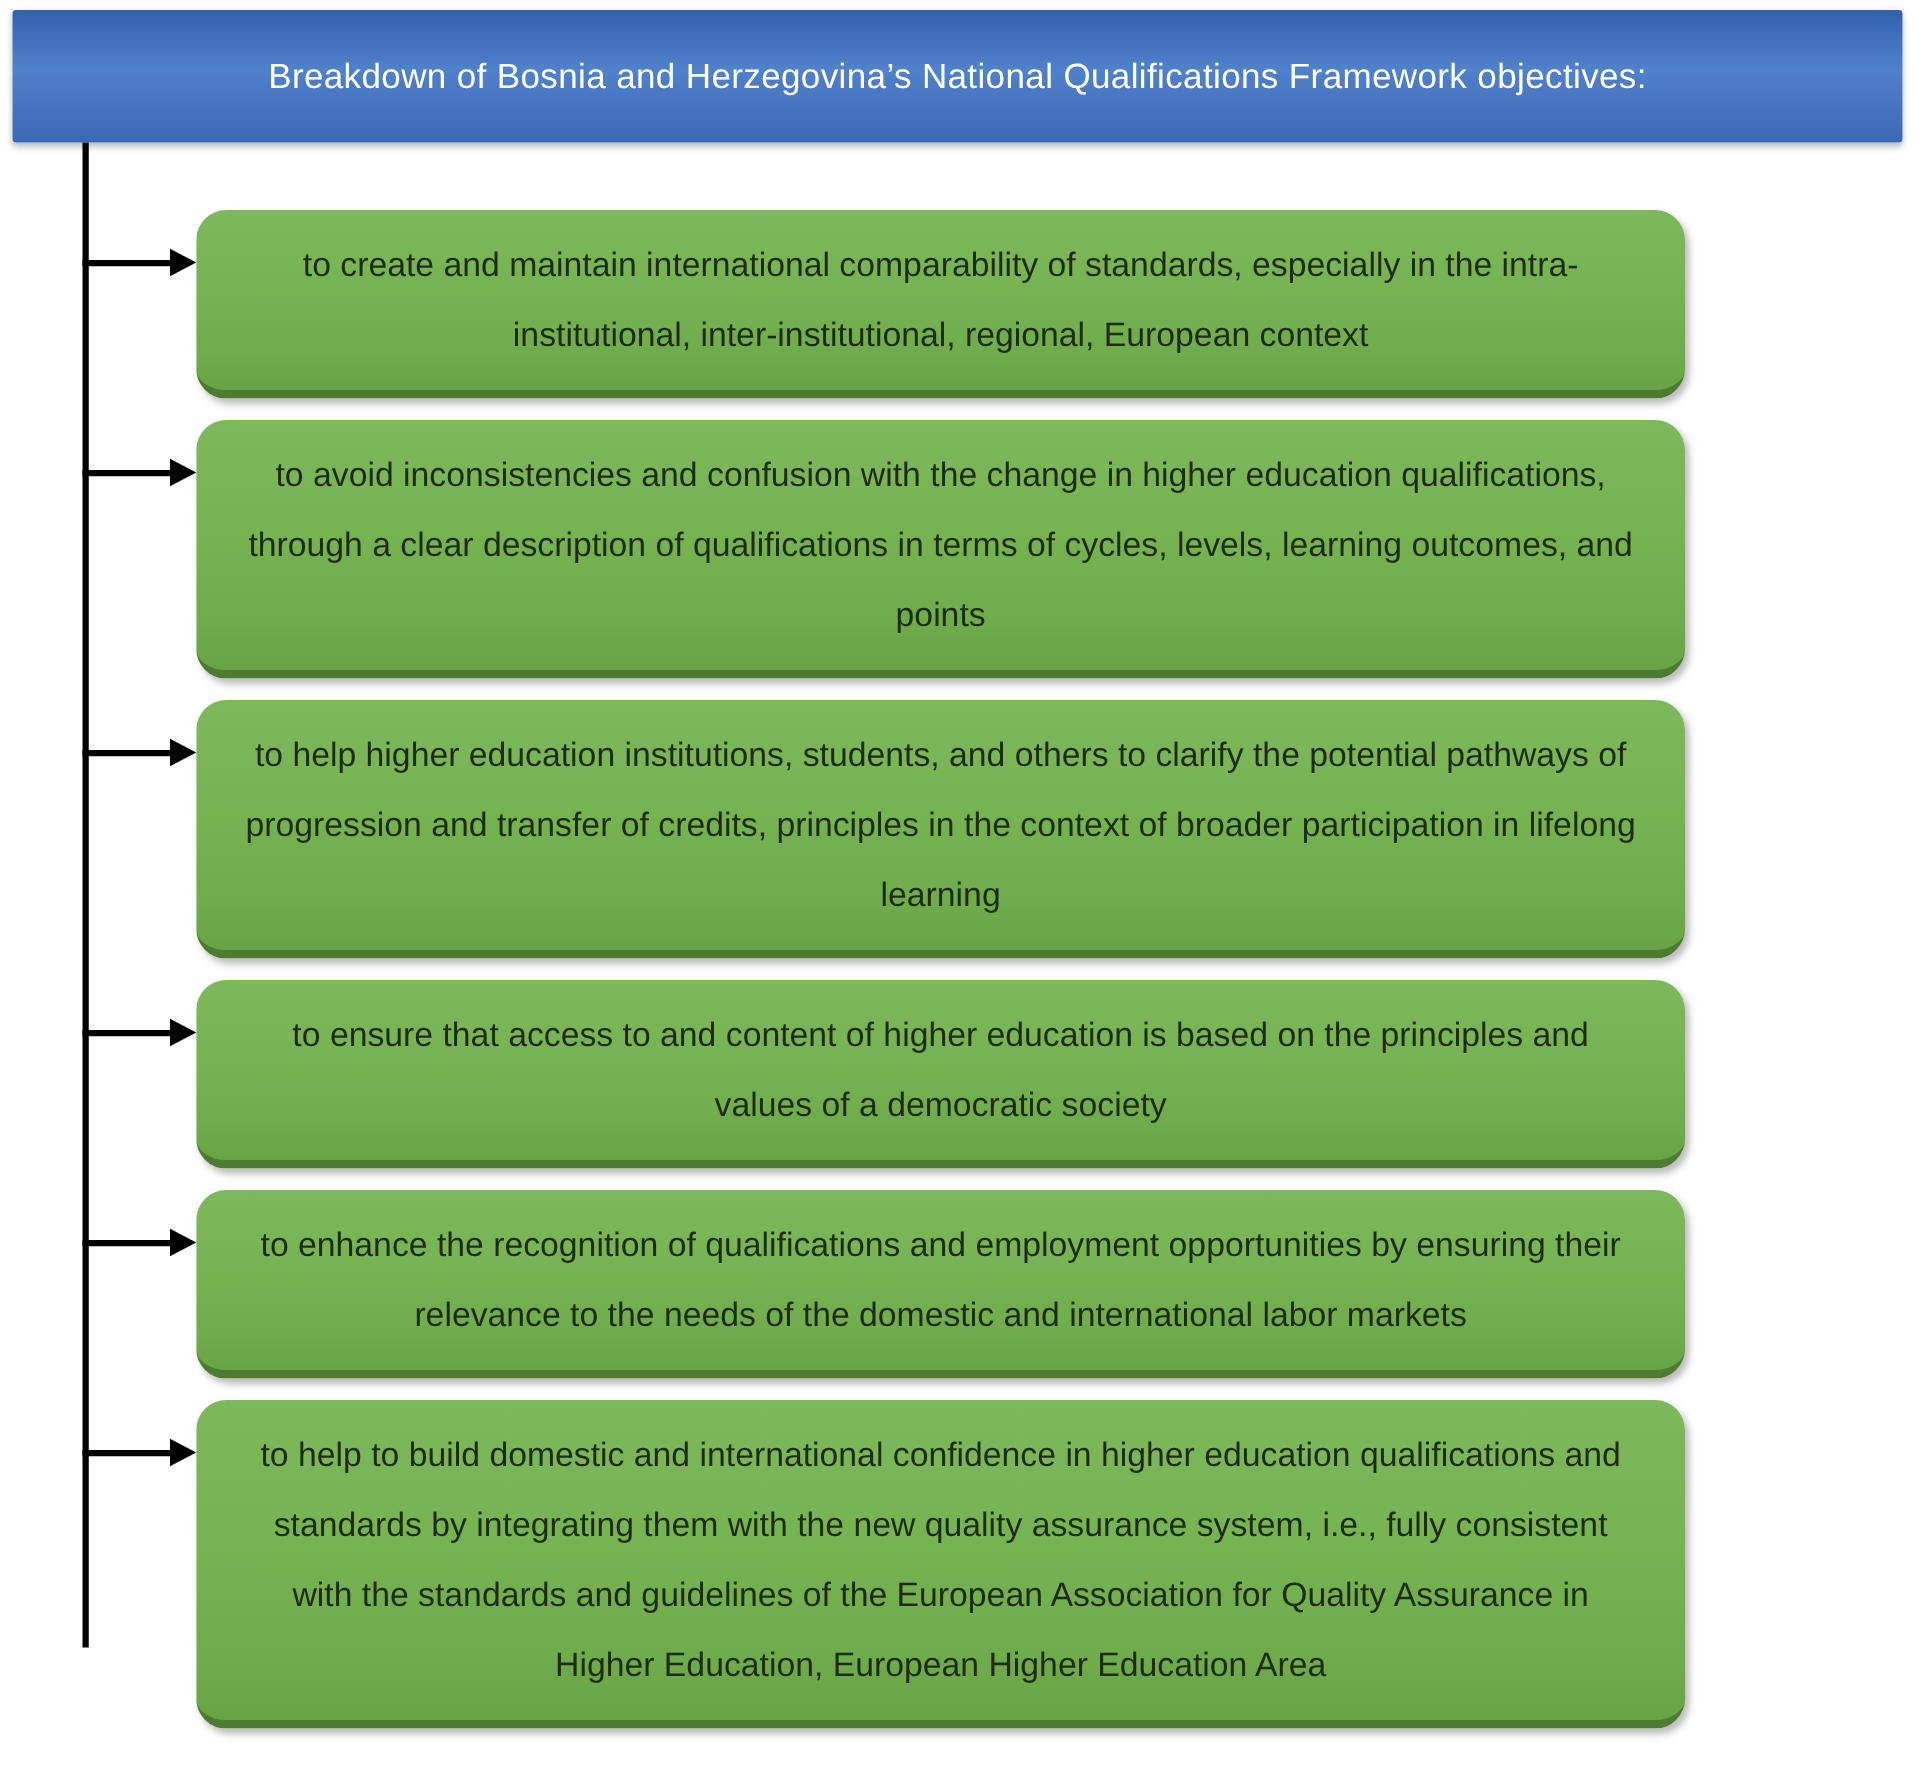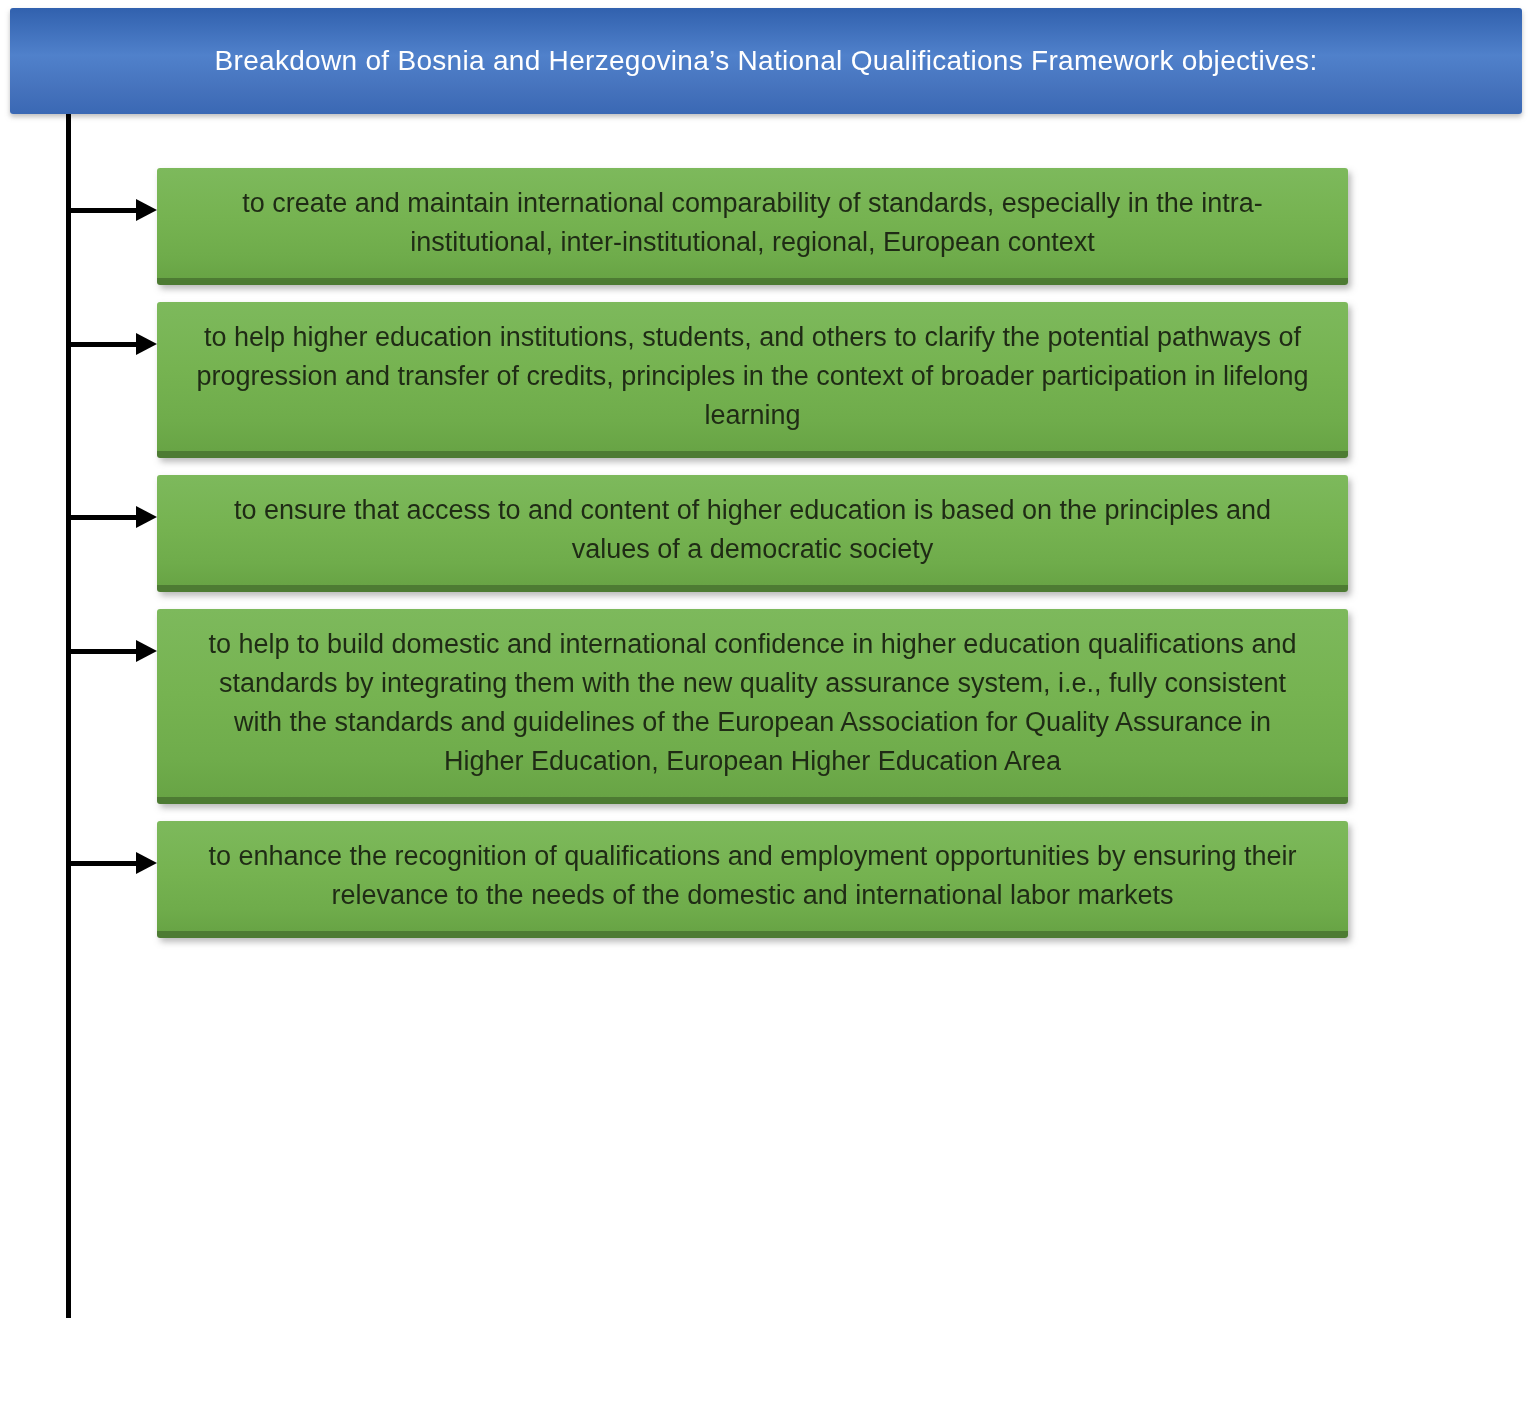--- a/index.html
+++ b/index.html
@@ -66,27 +66,27 @@
     border-bottom: 11px solid transparent;
   }
   .box {
     min-height: 112px;
     box-sizing: border-box;
     display: flex;
     align-items: center;
     justify-content: center;
     text-align: center;
     padding: 16px 36px;
-    border-radius: 3px;
+    border-radius: 24px;
     background: linear-gradient(180deg, #7db95c 0%, #76b351 45%, #6fac4b 80%, #68a445 100%);
     border-bottom: 7px solid #4d7b33;
     box-shadow: 3px 4px 6px rgba(120,120,120,0.5);
     color: #1f2b15;
     font-size: 27px;
-    line-height: 39px;
+    line-height: 56px;
   }
 </style>
 </head>
 <body>
 
 <div class="canvas">
 
   <div class="header">Breakdown of Bosnia and Herzegovina’s National Qualifications Framework objectives:</div>
 
   <div class="vline" id="vline" style="height: 1204px;"></div>
@@ -95,20 +95,28 @@
 
     <div class="row">
       <div class="branch">
         <div class="arrowhead"></div>
       </div>
       <div class="box">
         <span>to create and maintain international comparability of standards, especially in the intra-institutional, inter-institutional, regional, European context</span>
       </div>
     </div>
 
+    <div class="row">
+      <div class="branch">
+        <div class="arrowhead"></div>
+      </div>
+      <div class="box">
+        <span>to avoid inconsistencies and confusion with the change in higher education qualifications, through a clear description of qualifications in terms of cycles, levels, learning outcomes, and points</span>
+      </div>
+    </div>
 
     <div class="row">
       <div class="branch">
         <div class="arrowhead"></div>
       </div>
       <div class="box">
         <span>to help higher education institutions, students, and others to clarify the potential pathways of progression and transfer of credits, principles in the context of broader participation in lifelong learning</span>
       </div>
     </div>
 
@@ -121,27 +129,27 @@
       <div class="box">
         <span>to ensure that access to and content of higher education is based on the principles and values of a democratic society</span>
       </div>
     </div>
 
     <div class="row">
       <div class="branch">
         <div class="arrowhead"></div>
       </div>
       <div class="box">
-        <span>to help to build domestic and international confidence in higher education qualifications and standards by integrating them with the new quality assurance system, i.e., fully consistent with the standards and guidelines of the European Association for Quality Assurance in Higher Education, European Higher Education Area</span>
+        <span>to enhance the recognition of qualifications and employment opportunities by ensuring their relevance to the needs of the domestic and international labor markets</span>
       </div>
     </div>
 
     <div class="row">
       <div class="branch">
         <div class="arrowhead"></div>
       </div>
       <div class="box">
-        <span>to enhance the recognition of qualifications and employment opportunities by ensuring their relevance to the needs of the domestic and international labor markets</span>
+        <span>to help to build domestic and international confidence in higher education qualifications and standards by integrating them with the new quality assurance system, i.e., fully consistent with the standards and guidelines of the European Association for Quality Assurance in Higher Education, European Higher Education Area</span>
       </div>
     </div>
 
   </div>
 </div>
 
 </body></html>

